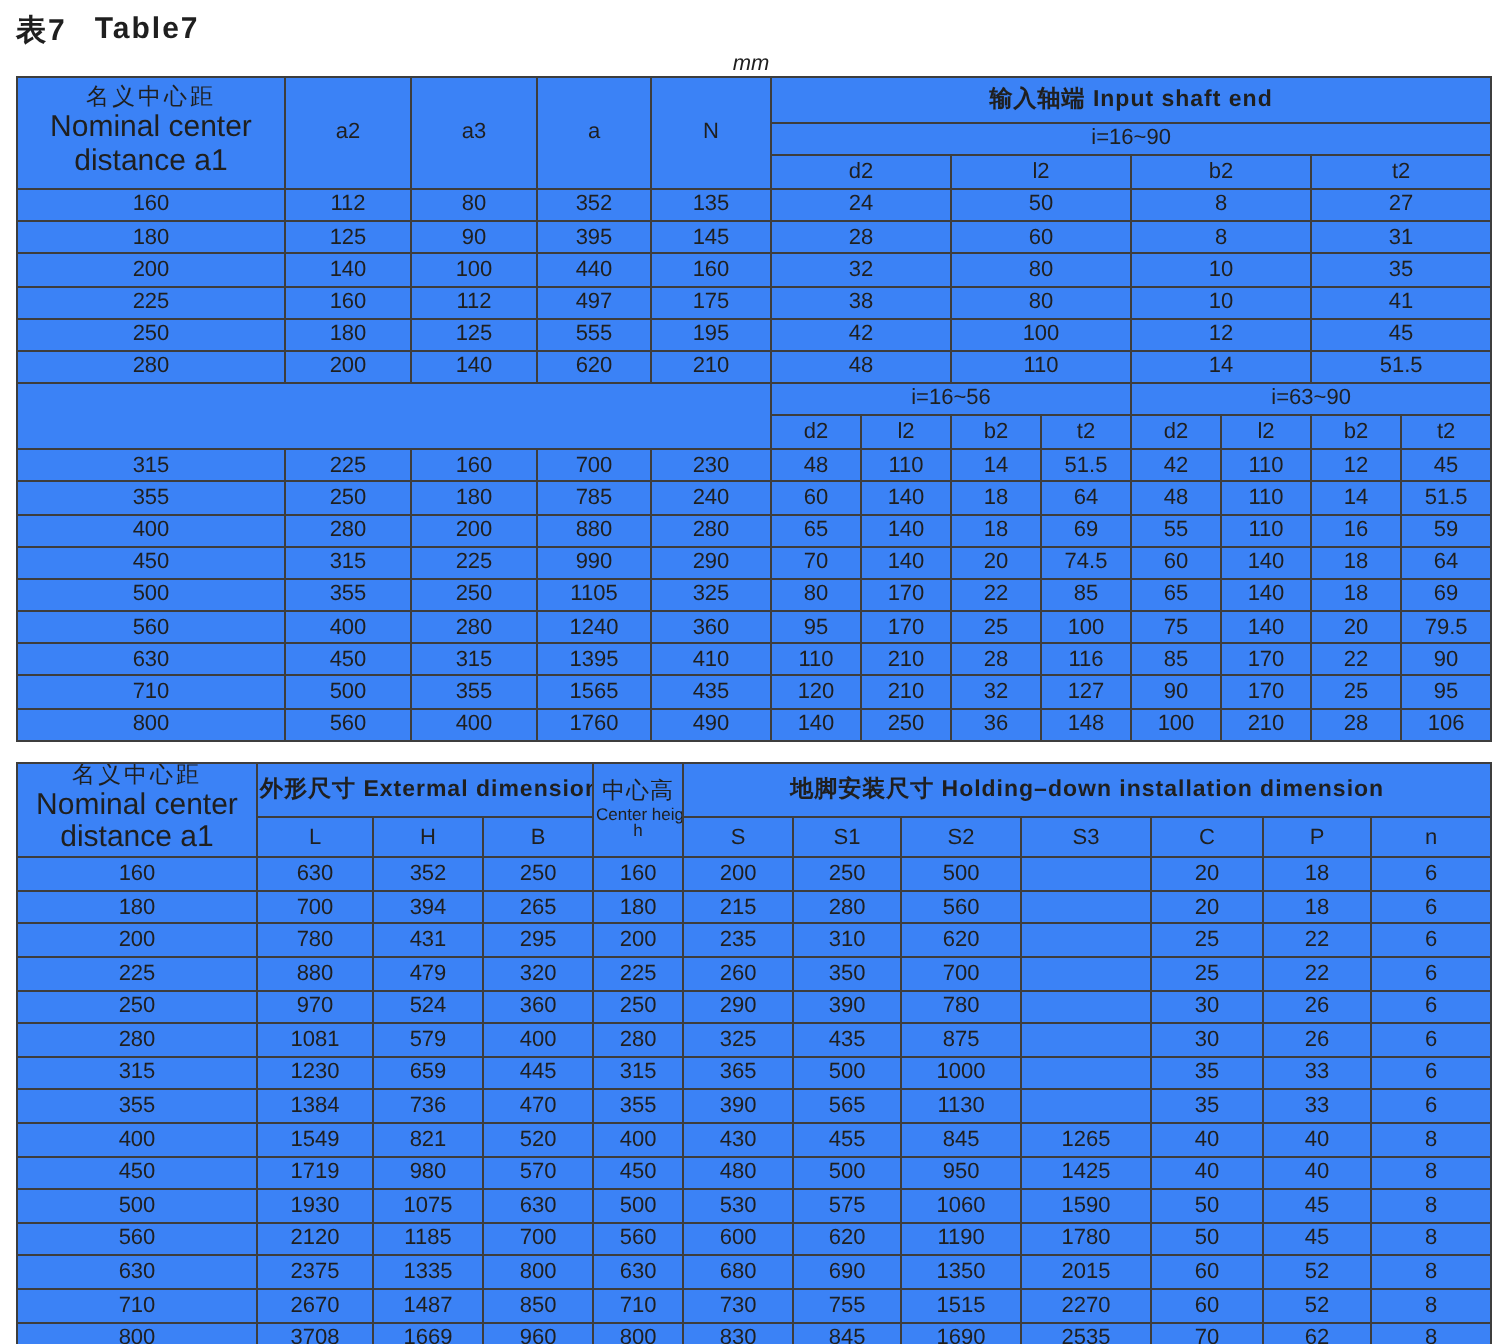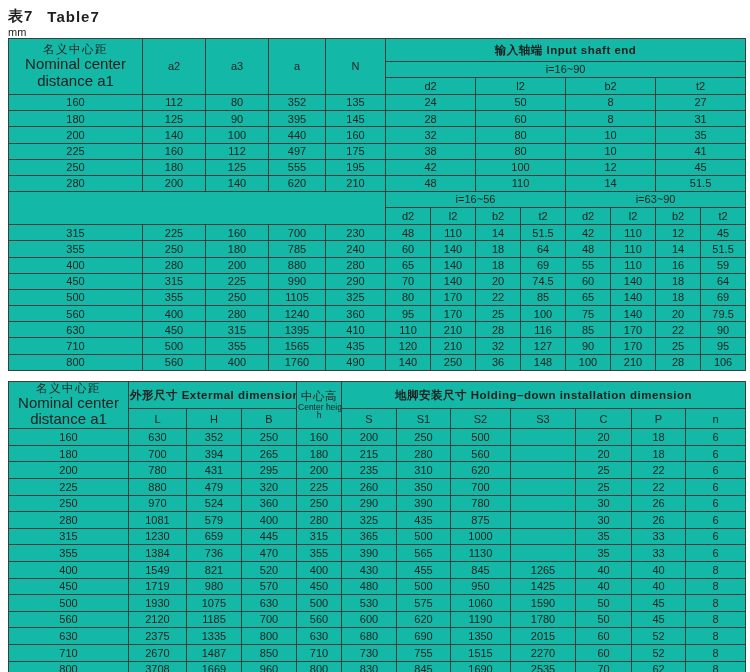--- a/index.html
+++ b/index.html
@@ -12,42 +12,43 @@
   }
   .page {
     width: 750px;
     height: 672px;
     box-sizing: border-box;
     padding: 4px 5px 0 8px;
     background: #ffffff;
   }
   .title-row {
     display: flex;
-    align-items: center;
+    align-items: flex-start;
     gap: 14px;
     height: 20px;
     margin-top: 2px;
   }
   .title-zh, .title-en {
     font-size: 15px;
     font-weight: bold;
     letter-spacing: 1px;
   }
   .unit-row {
     height: 12px;
-    text-align: left;
+    text-align: center;
     font-size: 11px;
     padding-right: 2px;
     line-height: 12px;
+    font-style: italic;
   }
   table {
     border-collapse: collapse;
     table-layout: fixed;
     width: 737px;
-    background: #14b8a6;
+    background: #3b82f6;
   }
   td {
     border: 1px solid #3d3d3d;
     text-align: center;
     vertical-align: middle;
     font-size: 11px;
     height: 15.2px;
     padding: 0 1px;
     line-height: 1.12;
     overflow: hidden;

